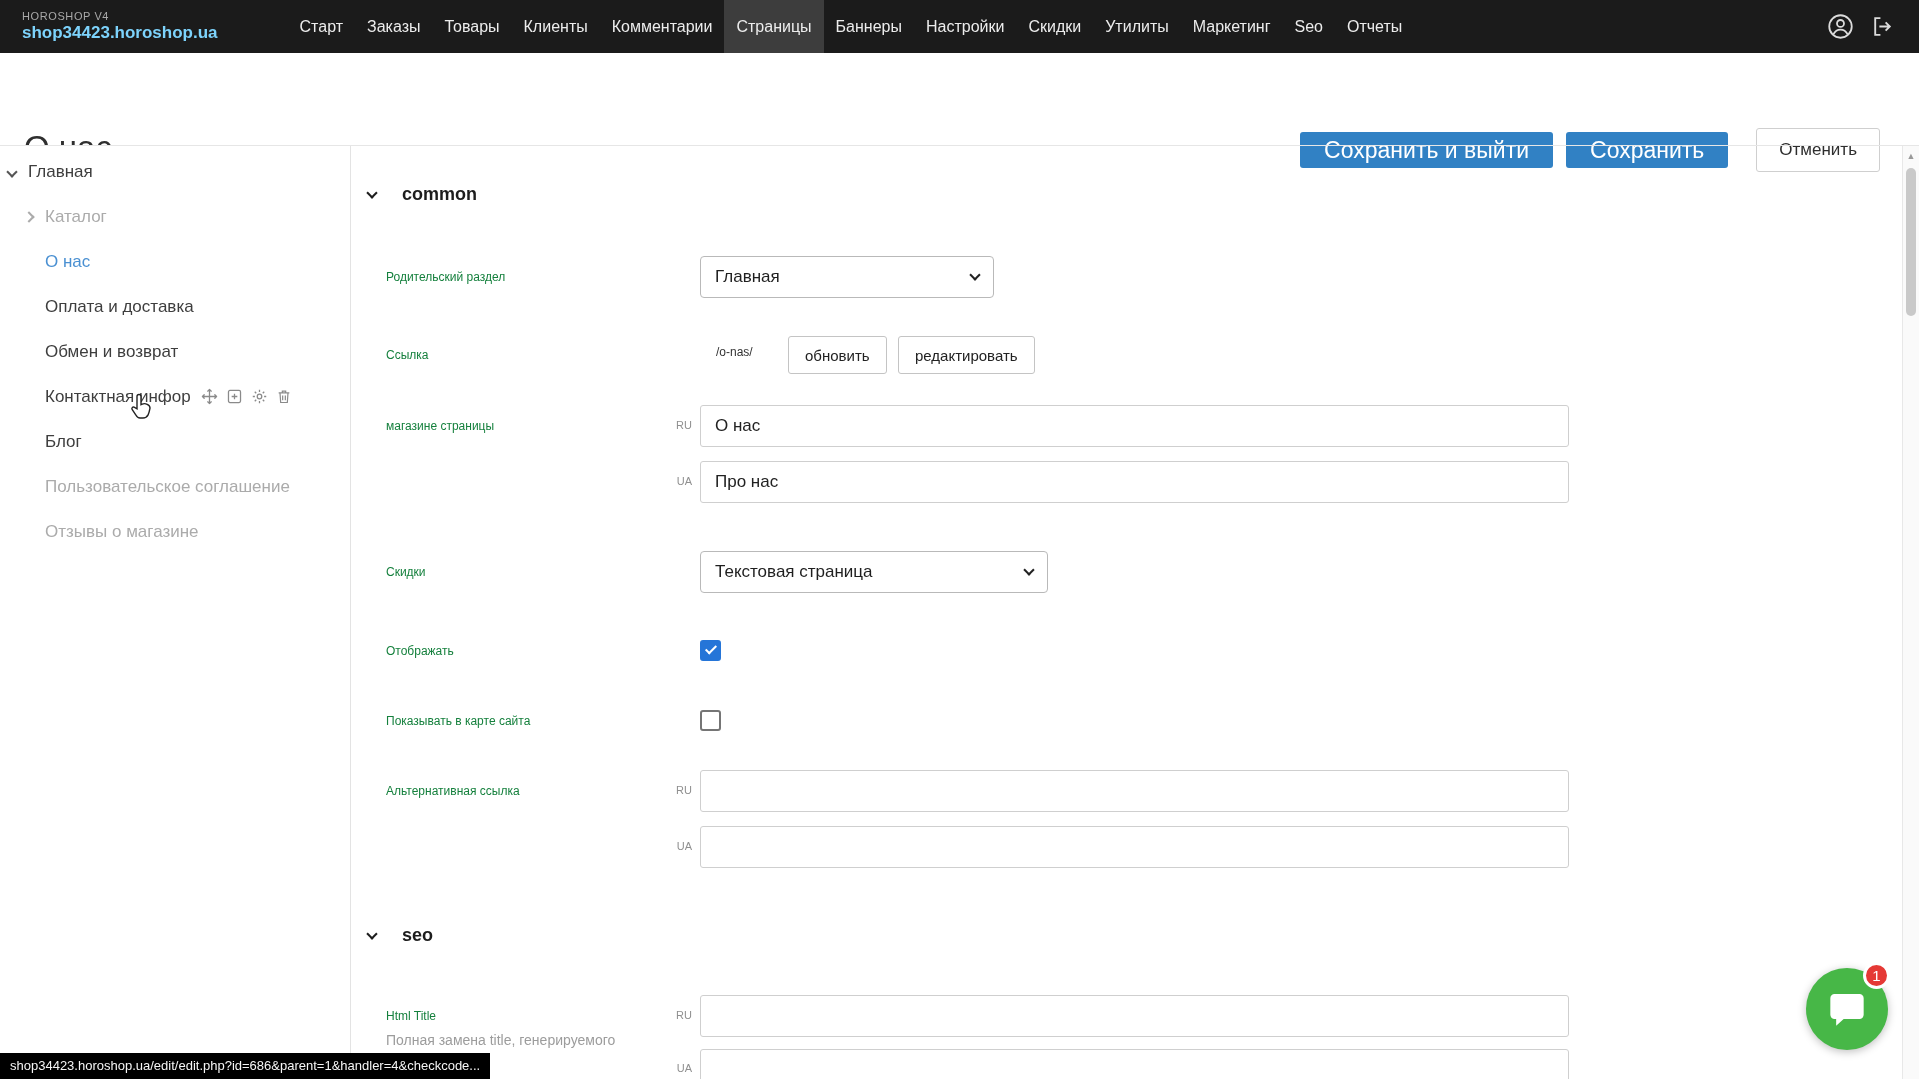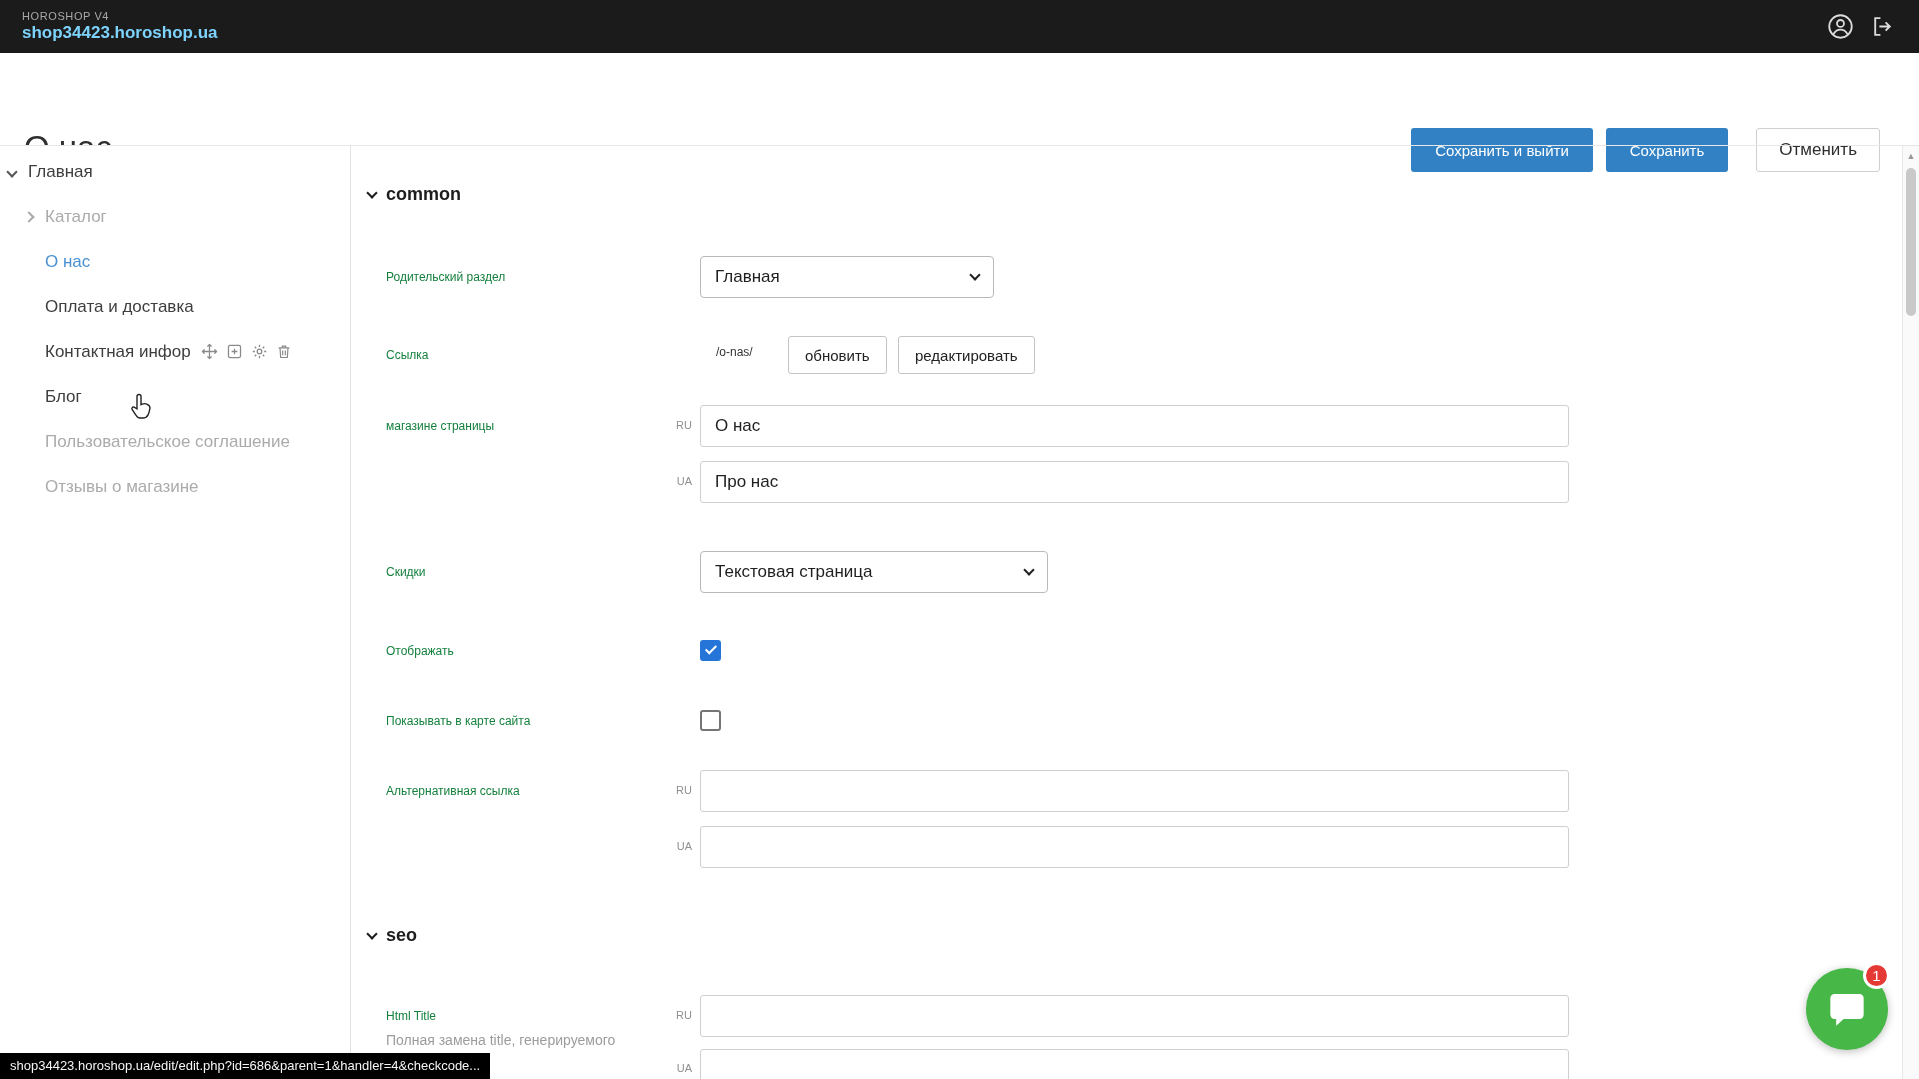--- a/index.html
+++ b/index.html
@@ -16,22 +16,22 @@
   .topnav { display:flex; margin-left:70px; align-items:center; height:100%; }
   .nav-item { font-size:16px; color:#ececec; padding:0 12px; height:100%; display:flex; align-items:center; cursor:pointer; white-space:nowrap; }
   .nav-item.active { background:#3d3d3d; }
   .top-icons { margin-left:auto; margin-right:24px; display:flex; gap:16px; align-items:center; }
   .top-icon { cursor:pointer; display:flex; align-items:center; }
 
   
   .header { position:absolute; top:53px; left:0; width:1919px; height:92px; background:#fff; }
   .page-title { position:absolute; left:24px; top:76px; font-size:33px; color:#2f2f2f; font-weight:400; }
   .header-buttons { position:absolute; right:39px; top:75px; display:flex; align-items:center; }
-  .btn-blue { background:var(--accent); color:#fff; border:none; border-radius:3px; height:44px;
-    font-size:15px; padding:0 24px; cursor:pointer; font-family:inherit; }
+  .btn-blue { background:var(--accent); color:#fff; border:none; border-radius:3px; height:36px;
+    font-size:23px; padding:0 24px; cursor:pointer; font-family:inherit; }
   .btn-blue + .btn-blue { margin-left:13px; }
   .btn-cancel { background:#fff; color:#2e2e2e; border:1px solid #cfcfcf; border-radius:3px; height:44px;
     font-size:17px; padding:0 22px; margin-left:28px; cursor:pointer; font-family:inherit; }
   .divider { position:absolute; top:145px; left:0; width:1919px; height:1px; background:#e6e6e6; }
 
   
   .sidebar { position:absolute; top:146px; left:0; width:351px; bottom:0; background:#fff;
     border-right:1px solid #e3e3e3; padding-top:3px; }
   .tree-row { height:45px; display:flex; align-items:center; font-size:17px; color:#3e3e3e;
     padding-left:8px; cursor:pointer; }
@@ -40,21 +40,21 @@
   .tree-row.muted { color:#ababab; }
   .tchev-slot { width:20px; display:inline-flex; align-items:center; flex:0 0 20px; }
   .chev { display:inline-block; width:8px; height:8px; border:solid #555; border-width:0 2px 2px 0; }
   .chev.down { transform:rotate(45deg); }
   .chev.right { transform:rotate(-45deg); }
   .muted .chev { border-color:#ababab; }
   .tlabel { white-space:nowrap; }
   .ticons { display:inline-flex; gap:8px; margin-left:10px; align-items:center; }
   .ticon { display:inline-flex; cursor:pointer; }
   .cursor-hand { position:absolute; left:130px; top:392px; z-index:45; pointer-events:none; }
-  .sec { position:absolute; left:368px; display:flex; align-items:center; gap:10px; cursor:pointer; }
+  .sec { position:absolute; left:368px; display:flex; align-items:center; gap:26px; cursor:pointer; }
   .sec .chev { border-color:#1d1d1d; margin-top:-3px; }
   .sec-label { font-size:18px; font-weight:bold; color:#1d1d1d; }
   .flabel { position:absolute; left:386px; font-size:12px; color:#15803d; line-height:20px; white-space:nowrap; }
   .fhint { position:absolute; left:386px; font-size:14px; color:#9c9c9c; white-space:nowrap; }
   .select { position:absolute; height:42px; border:1px solid #b9b9b9; border-radius:4px; background:#fff;
     display:flex; align-items:center; justify-content:space-between; padding:0 14px; font-size:17px; color:#1f1f1f; cursor:pointer; }
   .sel-chev { width:8px; height:8px; border-color:#222; margin-top:-4px; }
   .inp { position:absolute; left:700px; width:869px; height:42px; border:1px solid #cfcfcf; border-radius:3px;
     font-size:17px; color:#222; padding:0 14px; outline:none; background:#fff; font-family:inherit; }
   .lang { position:absolute; left:656px; width:36px; text-align:right; font-size:11px; color:#8f8f8f; }
@@ -83,20 +83,35 @@
   .sb-thumb { position:absolute; top:22px; left:3px; width:10px; height:148px; background:#c9c9c9; border-radius:6px; cursor:grab; }
 </style>
 </head>
 <body>
 
 <div class="topbar">
   <div class="brand">
     <div class="brand-small">HOROSHOP V4</div>
     <div class="brand-main">shop34423.horoshop.ua</div>
   </div>
+  <nav class="topnav">
+      <div class="nav-item">Старт</div>
+      <div class="nav-item">Заказы</div>
+      <div class="nav-item">Товары</div>
+      <div class="nav-item">Клиенты</div>
+      <div class="nav-item">Комментарии</div>
+      <div class="nav-item active">Страницы</div>
+      <div class="nav-item">Баннеры</div>
+      <div class="nav-item">Настройки</div>
+      <div class="nav-item">Скидки</div>
+      <div class="nav-item">Утилиты</div>
+      <div class="nav-item">Маркетинг</div>
+      <div class="nav-item">Seo</div>
+      <div class="nav-item">Отчеты</div>
+    </nav>
   <div class="top-icons">
     <span class="top-icon">
       <svg width="27" height="27" viewBox="0 0 24 24" fill="none" stroke="#dcdcdc" stroke-width="1.6">
         <circle cx="12" cy="12" r="10"></circle>
           <circle cx="12" cy="9.3" r="3.1"></circle>
         <path d="M5.6 19c1.5-2.8 3.7-4.2 6.4-4.2s4.9 1.4 6.4 4.2"></path>
       </svg>
     </span>
     <span class="top-icon">
       <svg width="25" height="25" viewBox="0 0 24 24" fill="none" stroke="#dcdcdc" stroke-width="1.8">
@@ -133,20 +148,24 @@
       <div class="tree-row lvl1 sel">
         <span class="tchev-slot"></span>
         <span class="tlabel">О нас</span>
       </div>
       <div class="tree-row lvl1">
         <span class="tchev-slot"></span>
         <span class="tlabel">Оплата и доставка</span>
       </div>
       <div class="tree-row lvl1">
         <span class="tchev-slot"></span>
+        <span class="tlabel">Обмен и возврат</span>
+      </div>
+      <div class="tree-row lvl1">
+        <span class="tchev-slot"></span>
         <span class="tlabel">Контактная инфор</span>
         <span class="ticons">
           <span class="ticon">
             <svg viewBox="0 0 24 24" width="17" height="17" fill="none" stroke="#8a8a8a" stroke-width="1.8" stroke-linecap="round">
               <path d="M12 2v20M2 12h20M12 2l-2.5 2.5M12 2l2.5 2.5M12 22l-2.5-2.5M12 22l2.5-2.5M2 12l2.5-2.5M2 12l2.5 2.5M22 12l-2.5-2.5M22 12l-2.5 2.5"></path>
             </svg>
           </span>
           <span class="ticon">
             <svg viewBox="0 0 24 24" width="17" height="17" fill="none" stroke="#8a8a8a" stroke-width="1.8">
               <rect x="3.5" y="3.5" width="17" height="17" rx="2"></rect>

